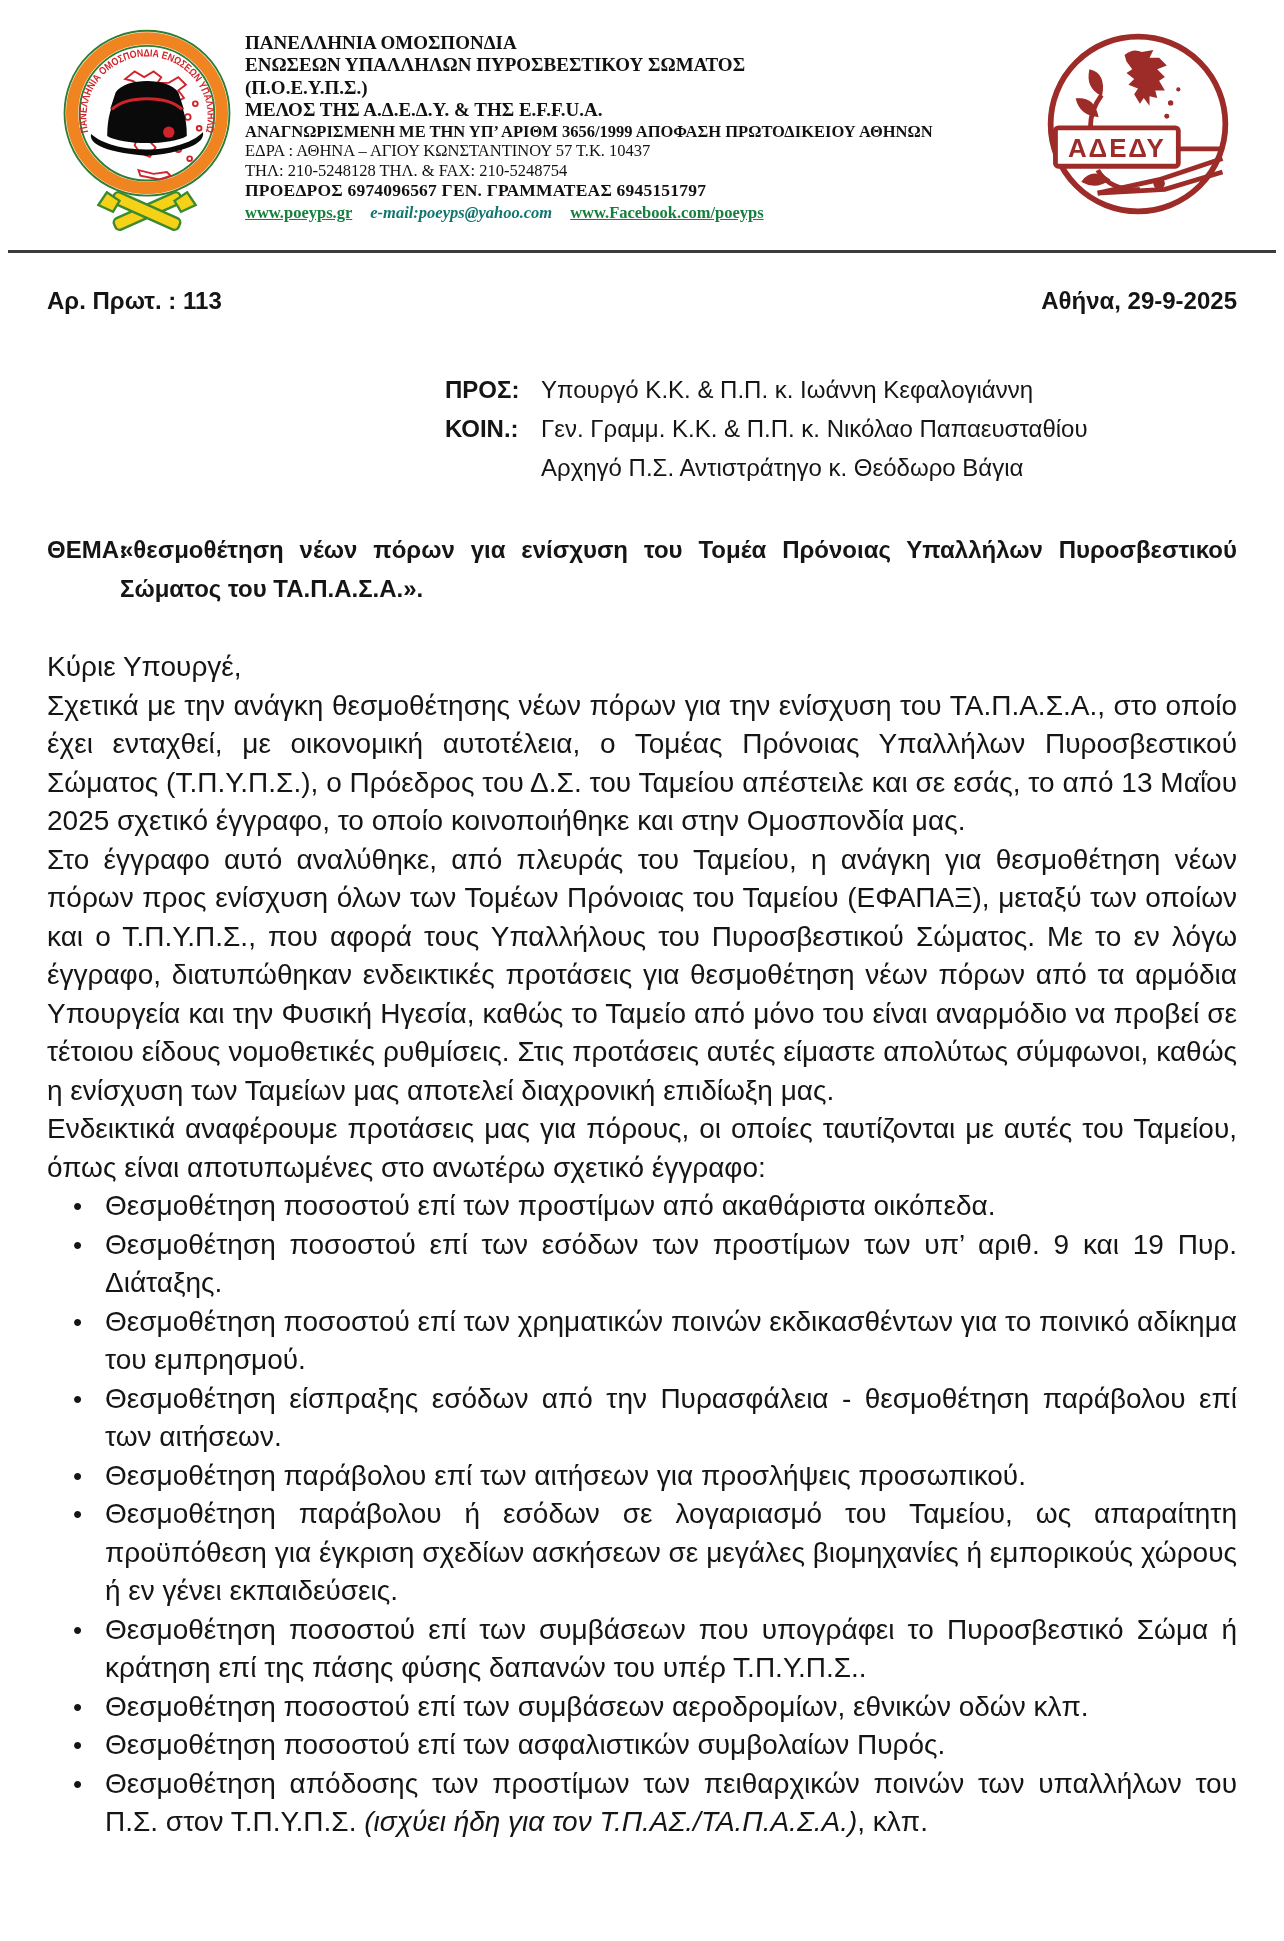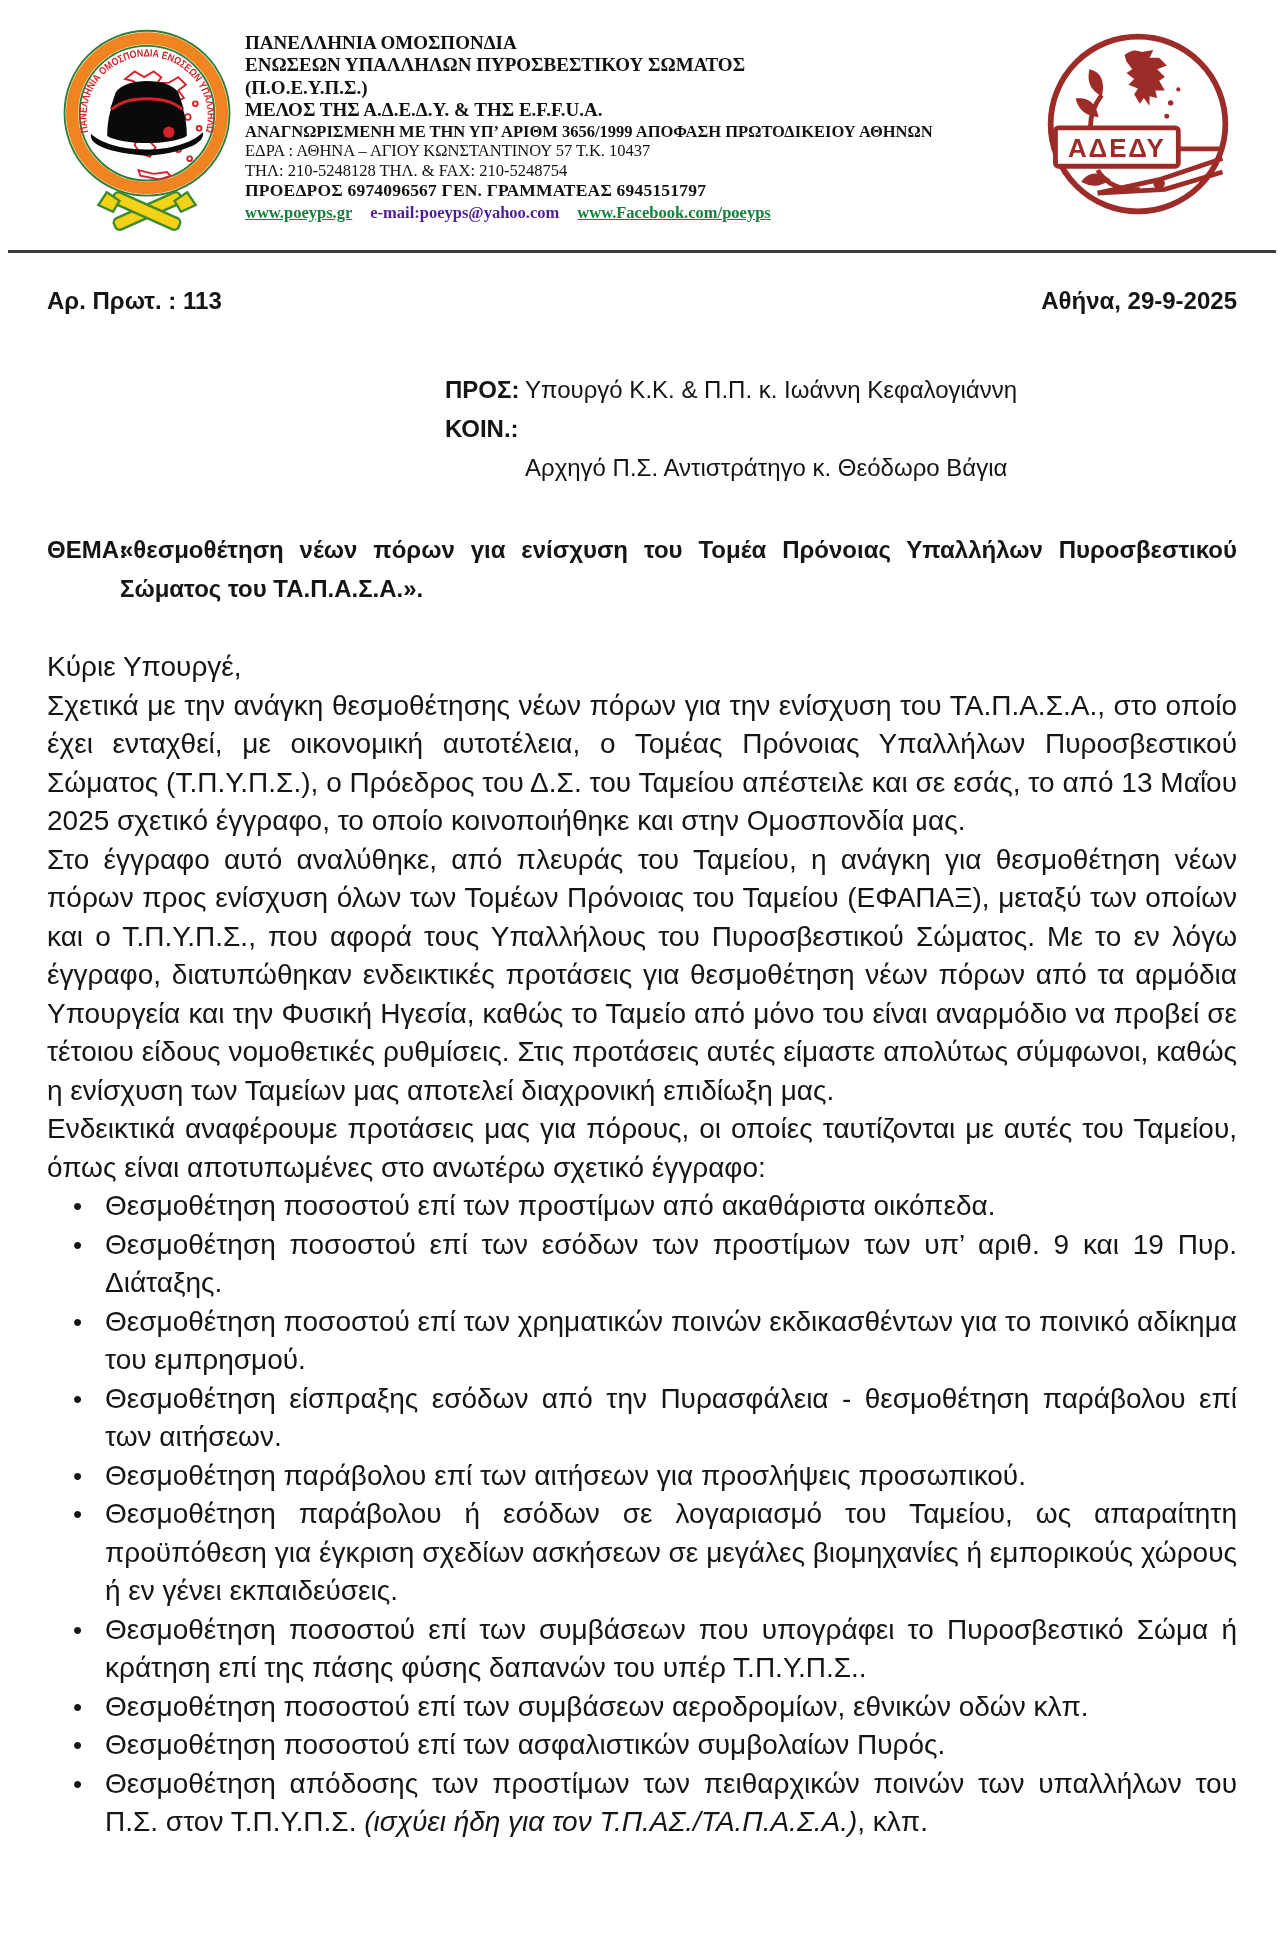--- a/index.html
+++ b/index.html
@@ -21,28 +21,28 @@
   .logo-right{width:198px;height:192px;flex:0 0 auto;margin-right:0px;margin-top:2px;}
   .lh-center{flex:1;padding-top:6px;font-family:"Liberation Serif","DejaVu Serif",serif;color:#111;}
   .lh-center .l{line-height:1.18;}
   .l-big{font-size:19px;font-weight:bold;}
   .l-mid{font-size:16.5px;font-weight:bold;}
   .l-reg{font-size:16.5px;font-weight:normal;}
   .l-bold2{font-size:17.5px;font-weight:bold;letter-spacing:.2px;}
   .l-links{font-size:16.5px;font-weight:bold;margin-top:2px;}
   .l-links .gap{display:inline-block;width:18px;}
   .link{color:#15803d;text-decoration:underline;cursor:pointer;}
-  .email{color:#4c1d95;}
+  .email{color:#0f766e;font-style:italic;}
   
   .rule{border-top:3px solid #3c3c3c;margin-top:6px;margin-left:-39px;margin-right:-39px;}
   
   .meta-row{display:flex;justify-content:space-between;margin-top:28px;font-size:24px;font-weight:bold;line-height:39px;}
   
   .recipients{margin-top:50px;margin-left:398px;font-size:24px;line-height:39px;}
-  .r-row{display:flex;}
+  .r-row{display:flex;gap:16px;}
   .r-label{width:80px;flex:0 0 auto;font-weight:bold;}
   .r-val{flex:1;}
   
   .hang{display:flex;font-size:24px;line-height:38.5px;font-weight:bold;}
   .subject{margin-top:44px;}
   .reference{margin-top:36px;}
   .h-label{width:73px;flex:0 0 auto;}
   .h-text{flex:1;text-align:justify;}
   
   .bodytext{margin-top:40px;font-size:28px;line-height:38.5px;}
@@ -148,20 +148,21 @@
     <div>Αθήνα, 29-9-2025</div>
   </div>
 
   <div class="recipients">
     <div class="r-row">
       <span class="r-label">ΠΡΟΣ:</span>
       <span class="r-val">Υπουργό Κ.Κ. &amp; Π.Π. κ. Ιωάννη Κεφαλογιάννη</span>
     </div>
     <div class="r-row">
       <span class="r-label">ΚΟΙΝ.:</span>
+      <span class="r-val">Γεν. Γραμμ. Κ.Κ. &amp; Π.Π. κ. Νικόλαο Παπαευσταθίου</span>
     </div>
     <div class="r-row">
       <span class="r-label"></span>
       <span class="r-val">Αρχηγό Π.Σ. Αντιστράτηγο κ. Θεόδωρο Βάγια</span>
     </div>
   </div>
 
   <div class="hang subject">
     <span class="h-label">ΘΕΜΑ:</span>
     <div class="h-text">«θεσμοθέτηση νέων πόρων για ενίσχυση του Τομέα Πρόνοιας Υπαλλήλων Πυροσβεστικού Σώματος του ΤΑ.Π.Α.Σ.Α.».</div>

